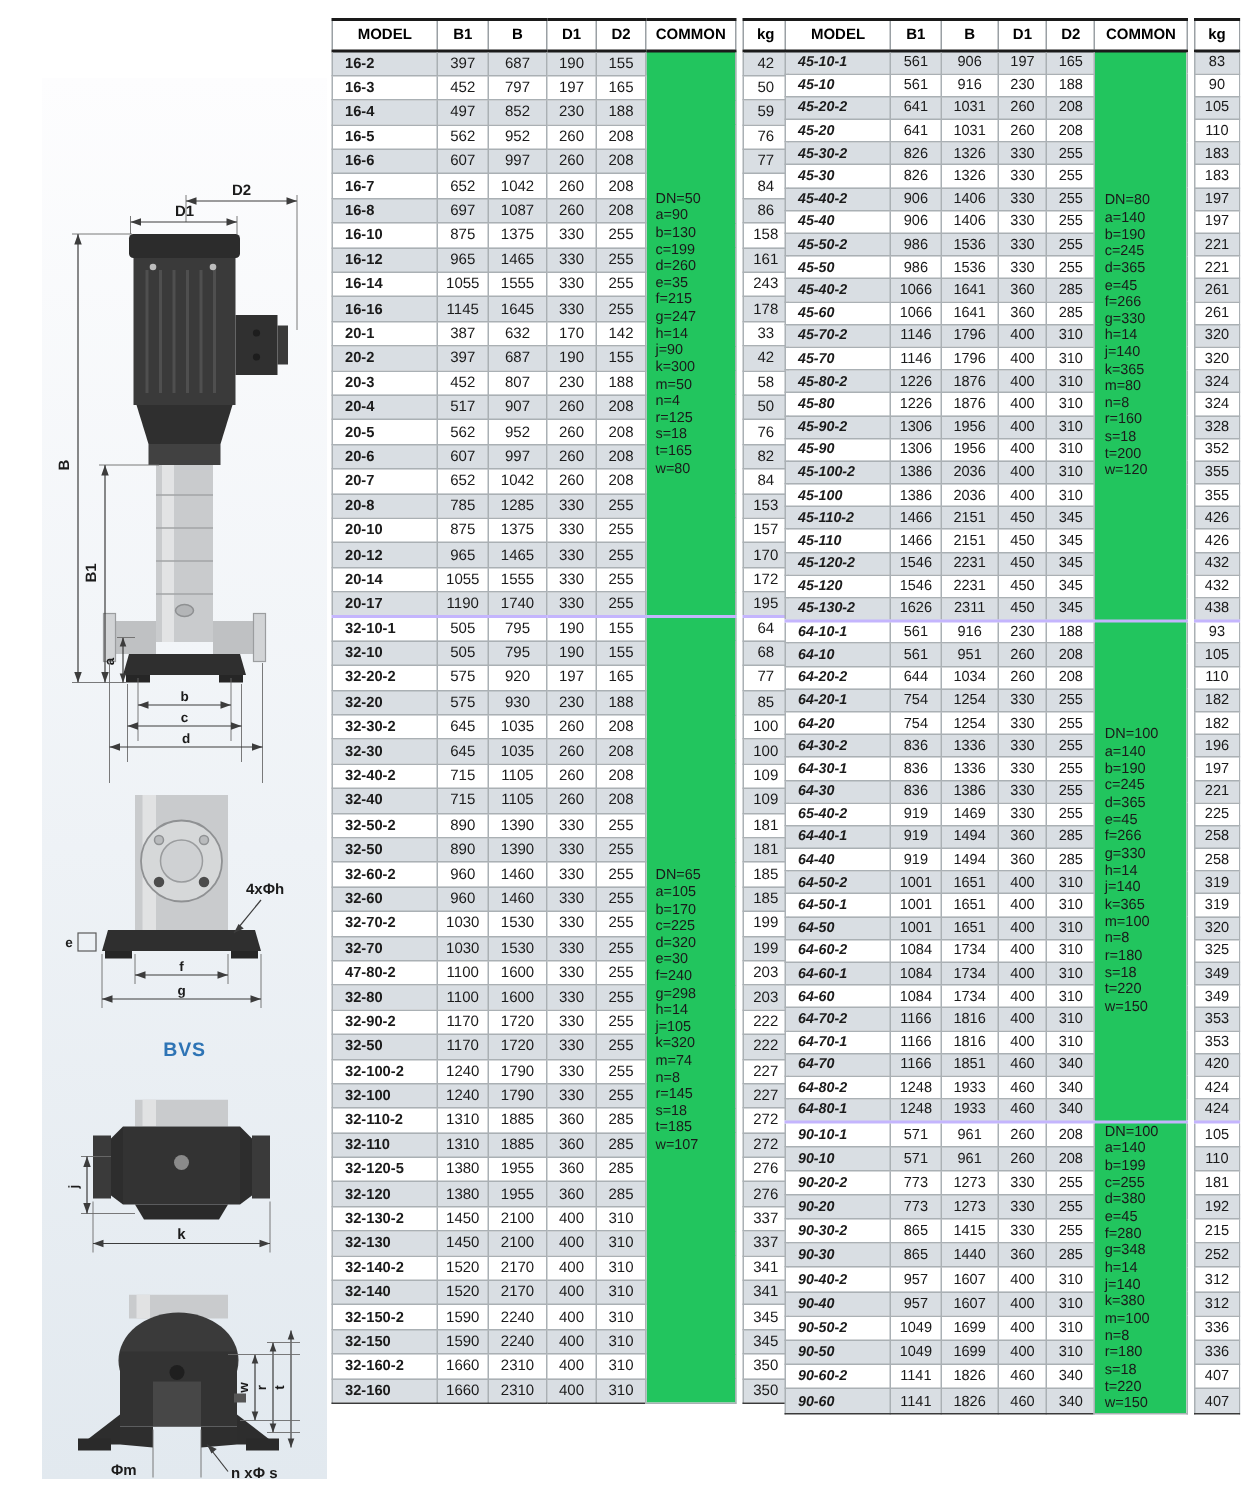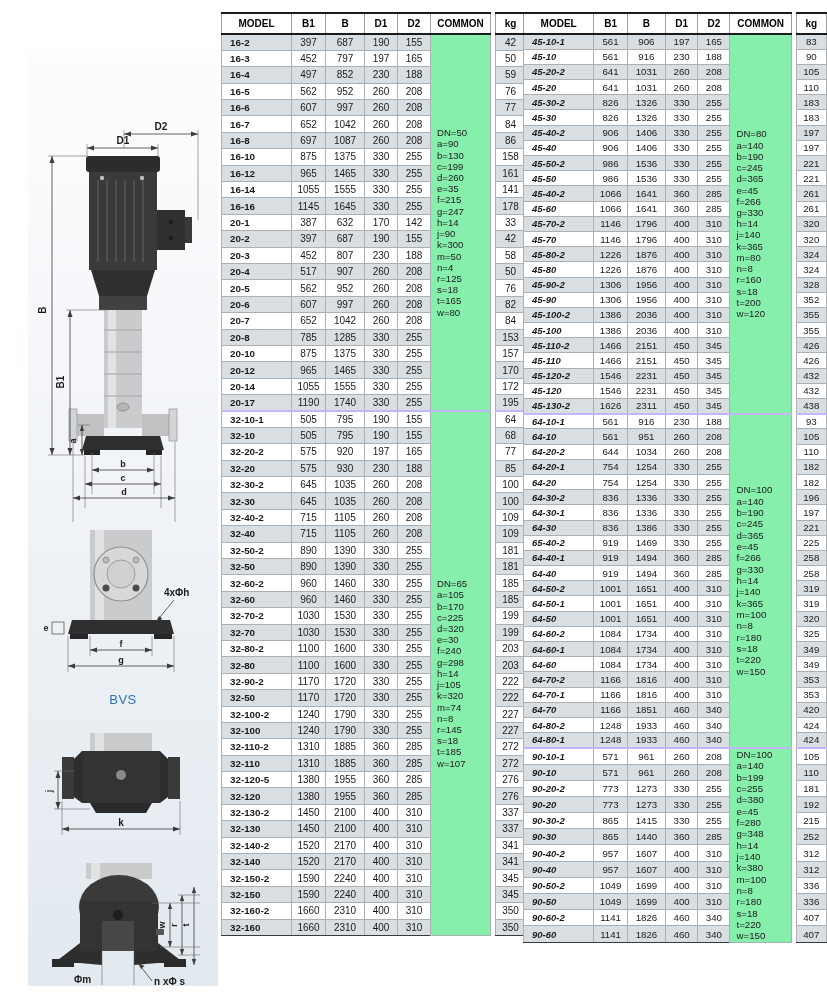--- a/index.html
+++ b/index.html
@@ -3,42 +3,42 @@
 <meta charset="utf-8">
 <style>
   * { margin:0; padding:0; box-sizing:border-box; }
   html,body { width:827px; height:1000px; background:#fff; font-family:"Liberation Sans", sans-serif; }
   .page { position:relative; width:827px; height:1000px; background:#fff; overflow:hidden; }
 
   
   .panel { position:absolute; left:28px; top:52px; width:190px; height:934px;
            background:linear-gradient(180deg,#fdfdfe 0%,#eef2f6 55%,#e2e9ef 100%); }
   .draw-block { width:100%; display:flex; flex-direction:column; align-items:center; }
-  .caption { font-weight:normal; font-size:13px; letter-spacing:0.5px; text-align:right; }
+  .caption { font-weight:bold; font-size:13px; letter-spacing:0.5px; text-align:right; }
   svg text.dim { font-family:"Liberation Sans",sans-serif; font-size:10px; font-weight:bold; fill:#1c1c1c; }
   svg text.dim-sm { font-family:"Liberation Sans",sans-serif; font-size:9px; font-weight:bold; fill:#1c1c1c; }
   svg .dl { stroke:#3c3c3c; stroke-width:0.8; }
   svg .ext { stroke:#6b6b6b; stroke-width:0.6; }
 
   
   .tbl-wrap { position:absolute; top:12px; }
   .tbl-left-wrap { left:221px; }
   .tbl-right-wrap { left:523px; }
   table { border-collapse:collapse; table-layout:fixed; }
   th { font-size:10px; font-weight:bold; text-align:center; height:21px;
        border:1px solid #9aa0a4; border-top:2px solid #1a1a1a; border-bottom:2px solid #1a1a1a; background:#fff; }
   th.col-model { text-align:center; }
   td { font-size:10px; color:#1a1a1a; text-align:center; padding:0;
        border:1px solid #aab0b4; background:#fff; }
   .tbl-left tbody td { height:16.4px; }
   .tbl-right tbody td { height:15.2px; font-size:9.7px; }
   td.col-model { text-align:left; padding-left:8px; font-weight:bold; font-size:9.8px; }
   .tbl-right td.col-model { font-size:9.5px;font-style:italic; }
   tr.shade td { background:#d9dee3; }
-  td.common, tr.shade td.common { background:#86efac; vertical-align:middle; text-align:left;
+  td.common, tr.shade td.common { background:#22c55e; vertical-align:middle; text-align:left;
        padding-left:6px; white-space:pre-line; font-size:9.6px; line-height:1.17; font-weight:normal; }
   th.gap, td.gap, tr.shade td.gap { border:none; background:#fff; }
   tr.group-start td:not(.gap) { border-top:2px solid #c4b5fd; }
   tbody tr:last-child td:not(.gap) { border-bottom:1.6px solid #3a3a3a; }
 </style>
 </head>
 <body>
 
 <div class="page">
 
@@ -377,21 +377,21 @@
             <td class="gap"></td>
             <td class="num">161</td>
           </tr>
           <tr>
             <td class="col-model">16-14</td>
             <td class="num">1055</td>
             <td class="num">1555</td>
             <td class="num">330</td>
             <td class="num">255</td>
             <td class="gap"></td>
-            <td class="num">141</td>
+            <td class="num">243</td>
           </tr>
           <tr class="shade">
             <td class="col-model">16-16</td>
             <td class="num">1145</td>
             <td class="num">1645</td>
             <td class="num">330</td>
             <td class="num">255</td>
             <td class="gap"></td>
             <td class="num">178</td>
           </tr>
@@ -640,21 +640,21 @@
           <tr class="shade">
             <td class="col-model">32-70</td>
             <td class="num">1030</td>
             <td class="num">1530</td>
             <td class="num">330</td>
             <td class="num">255</td>
             <td class="gap"></td>
             <td class="num">199</td>
           </tr>
           <tr>
-            <td class="col-model">32-80-2</td>
+            <td class="col-model">47-80-2</td>
             <td class="num">1100</td>
             <td class="num">1600</td>
             <td class="num">330</td>
             <td class="num">255</td>
             <td class="gap"></td>
             <td class="num">203</td>
           </tr>
           <tr class="shade">
             <td class="col-model">32-80</td>
             <td class="num">1100</td>

